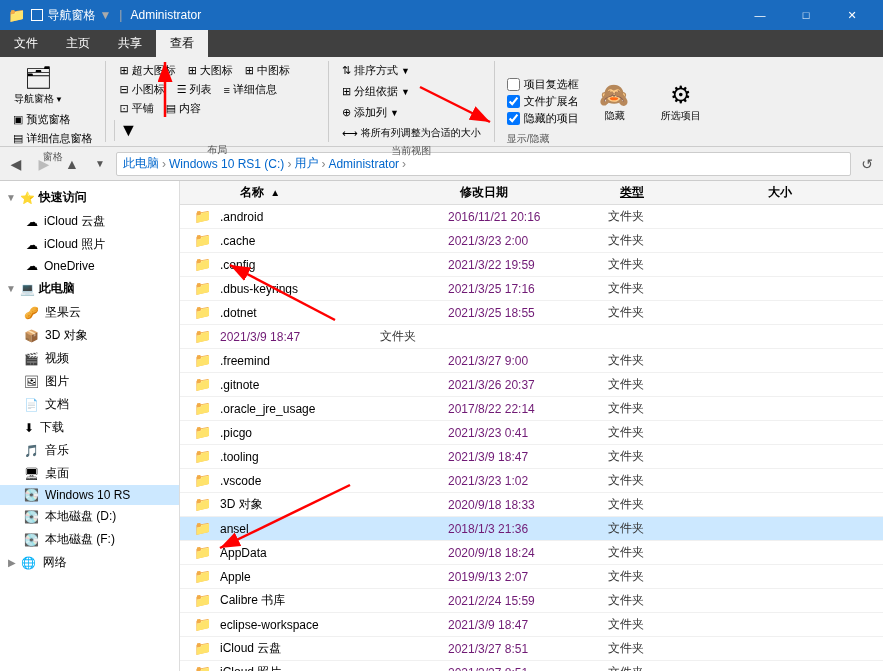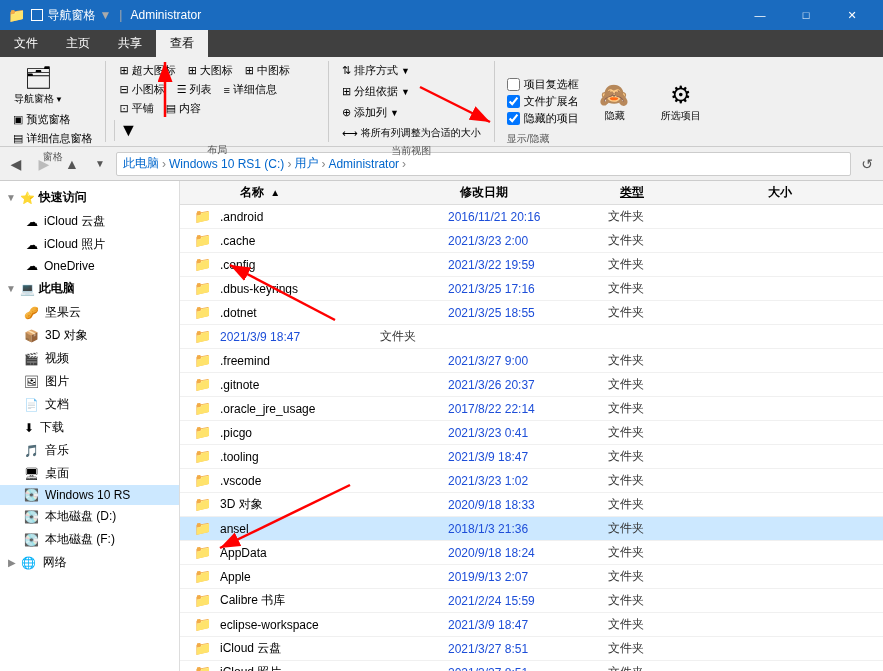--- a/index.html
+++ b/index.html
@@ -69,21 +69,21 @@
     .col-name { width: 280px; padding-left: 60px; }
     .col-date { width: 160px; }
     .col-type { width: 120px; text-decoration: underline; }
     .col-size { width: 80px; text-align: center; }
     .sort-arrow { font-size: 10px; margin-left: 3px; }
 
     .file-row { display: flex; align-items: center; height: 24px; font-size: 12px; cursor: pointer; border-bottom: 1px solid #f0f0f0; }
     .file-row.selected { background: #cce8ff; }
     .file-icon { width: 18px; height: 18px; margin: 0 8px 0 14px; font-size: 14px; }
     .file-name { width: 228px; overflow: hidden; text-overflow: ellipsis; white-space: nowrap; }
-    .file-date { width: 160px; color: #1d4ed8; }
+    .file-date { width: 160px; color: #701a75; }
     .file-type { width: 120px; color: #333; }
     .file-size { width: 80px; color: #333; }
 
     .checkbox-item { display: flex; align-items: center; gap: 4px; font-size: 11px; }
     .checkbox-item input { margin: 0; }
   </style>
 </head>
 <body>
 
 <div style="position:relative; width:883px; height:671px; overflow:hidden;">

